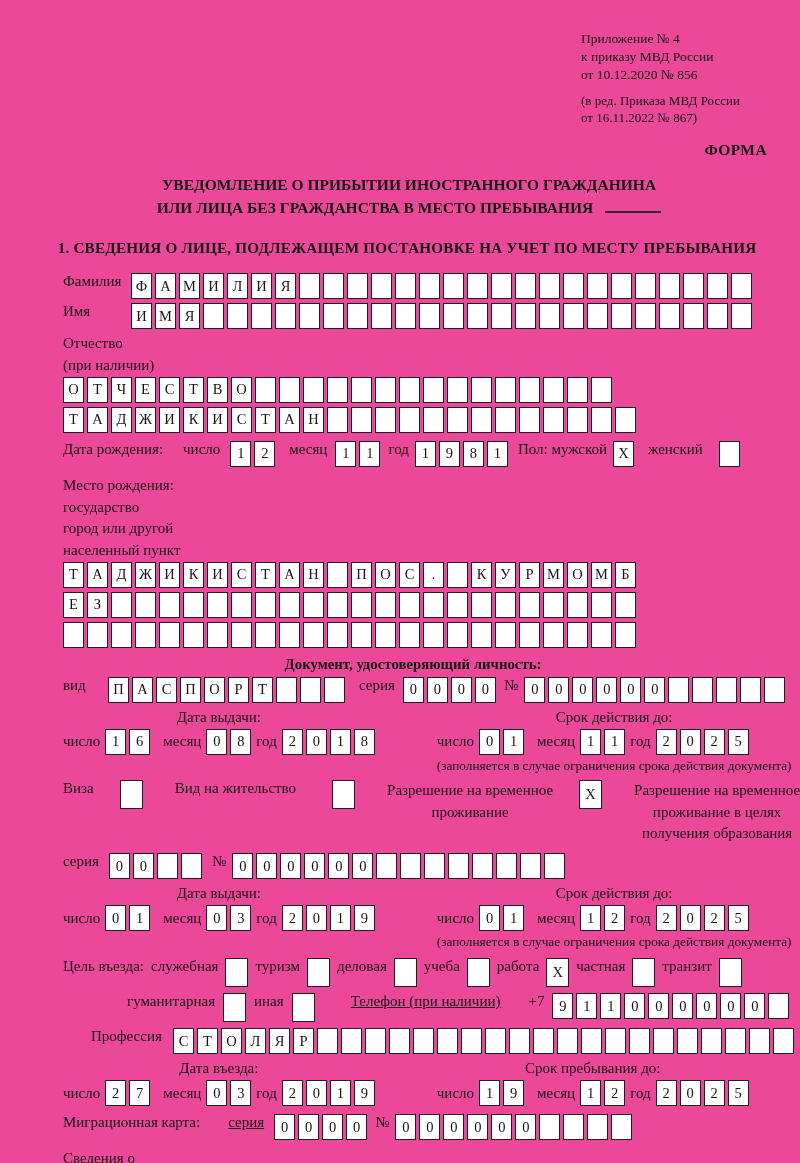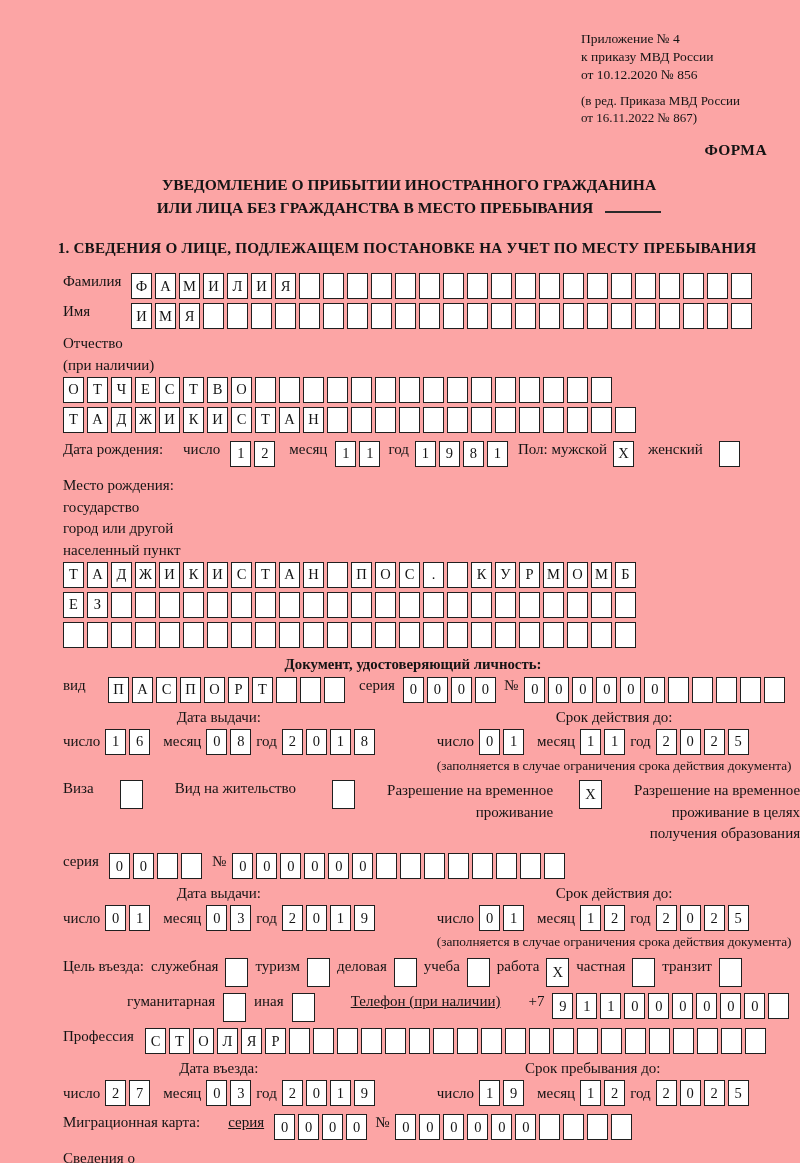--- a/index.html
+++ b/index.html
@@ -1,49 +1,49 @@
 <!DOCTYPE html>
 <html lang="ru"><head>
 <meta charset="utf-8">
 <style>
   html,body{margin:0;padding:0;background:#e8e8e8;}
   .page{
-    width:800px;height:1163px;box-sizing:border-box;background:#fca5a5;
+    width:800px;height:1163px;box-sizing:border-box;background:#ec4899;
     padding:30px 27px 10px 63px;margin:0 auto;overflow:hidden;
     font-family:"Liberation Serif","DejaVu Serif",serif;color:#141414;font-size:15px;
   }
   .appendix{margin-left:auto;width:192px;font-size:13.5px;line-height:1.35;}
   .appendix .amend{margin-top:7px;font-size:13px;}
   .forma{text-align:right;font-weight:bold;font-size:15.5px;margin:14px 6px 0 0;letter-spacing:.4px;}
   .title{text-align:center;font-weight:bold;font-size:15.5px;line-height:1.5;margin:14px 0 0 -18px;}
   .title-underline{display:inline-block;width:56px;border-bottom:2px solid #2a2a2a;margin-left:12px;}
   .sec-heading{font-weight:bold;font-size:15.2px;letter-spacing:.2px;text-align:center;margin:20px 0 16px -22px;white-space:nowrap;}
   .row{display:flex;align-items:flex-start;margin-top:4px;}
   .row.top{align-items:flex-start;flex-direction:column;}
   .cells{display:inline-flex;gap:3px;flex:none;}
   .cell{
     width:21px;height:26px;box-sizing:border-box;border:1.7px solid #1f1f1f;flex:none;
     display:inline-flex;align-items:center;justify-content:center;font-size:14.5px;background:#fff;
   }
   .cb .cell{width:23px;height:29px;}
   .lbl{white-space:nowrap;flex:none;}
   .lblcol{flex:none;line-height:1.45;}
   .cellcol{display:flex;flex-direction:column;gap:4px;}
-  .w68{width:68px;}.w142{width:142px;}.w118{width:118px;}.w45{width:45px;}.w82{width:82px;}
+  .w68{width:68px;}.w142{width:142px;}.w118{width:118px;}.w45{width:45px;}.w82{width:82px;margin-left:28px;}
   .g6{margin-left:6px;}.g8{margin-left:8px;}.g10{margin-left:10px;}.g14{margin-left:14px;}
   .g16{margin-left:16px;}.g20{margin-left:20px;}.g28{margin-left:28px;text-decoration:underline;}
   .center-bold{font-weight:bold;text-align:center;margin:8px 0 2px -10px;font-size:14.8px;}
   .date-wrap{display:flex;align-items:flex-start;margin-top:6px;}
   .date-block{flex:none;}
   .date-heading{text-align:center;margin-bottom:3px;}
   .date-fields{display:flex;align-items:center;gap:5px;}
   .note{font-size:13.3px;margin-top:3px;white-space:nowrap;}
   .permit-head{margin-top:10px;line-height:1.6;}
   .permit-row{display:flex;align-items:flex-start;margin-top:6px;gap:26px;}
-  .opt-center{text-align:right;line-height:1.45;flex:none;}
+  .opt-center{text-align:center;line-height:1.45;flex:none;}
 </style>
 </head>
 <body>
 
 <div class="page">
 
   <div class="appendix">
     <div>Приложение № 4</div>
     <div>к приказу МВД России</div>
     <div>от 10.12.2020 № 856</div>

